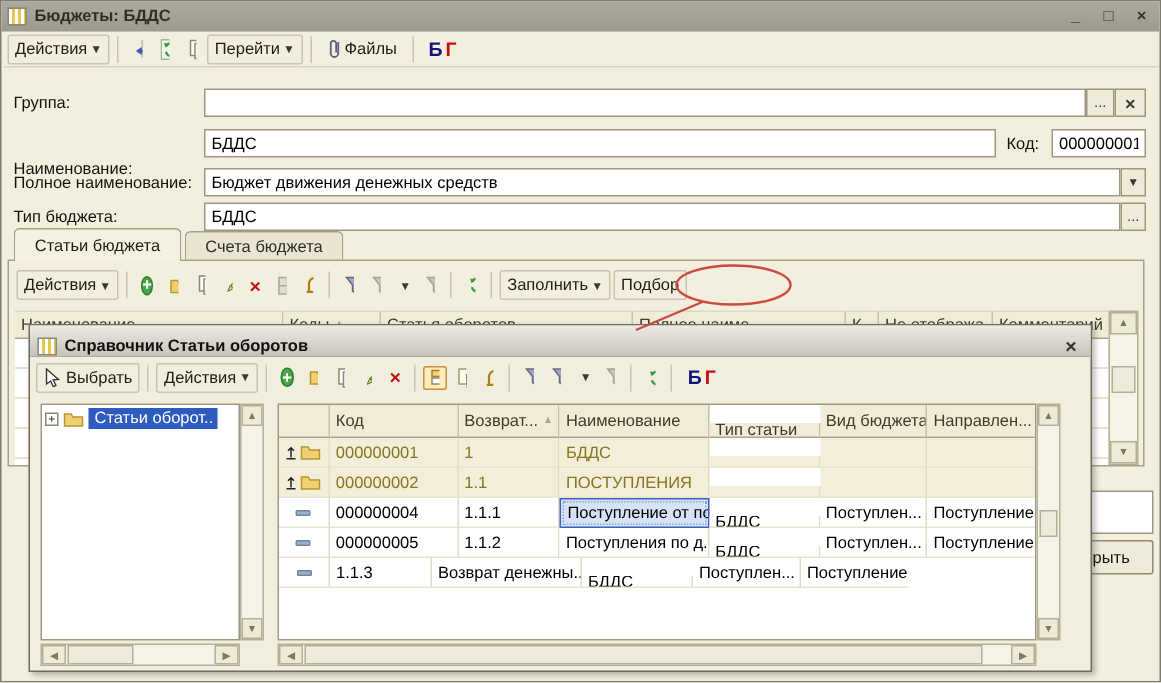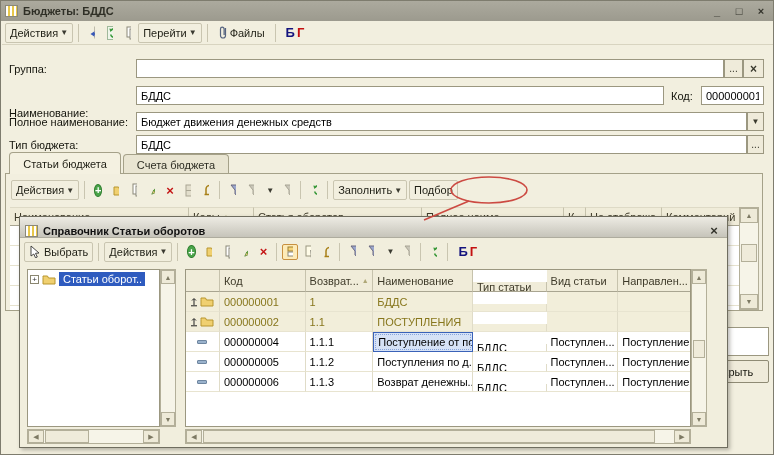--- a/index.html
+++ b/index.html
@@ -440,21 +440,21 @@
     <div id="dlg-table">
       <div class="dhdr">
         <span class="dhdr-cell w0"></span>
         <span class="dhdr-cell w1">Код</span>
         <span class="dhdr-cell w2">
             <span>Возврат...</span>
             <span class="sort-mark">▲</span>
           </span>
         <span class="dhdr-cell w3">Наименование</span>
         <span class="dhdr-cell w4">Тип статьи</span>
-        <span class="dhdr-cell w5">Вид статьи</span>
+        <span class="dhdr-cell w5">Вид бюджета</span>
         <span class="dhdr-cell w6" style="border-right:none">Направлен...</span>
       </div>
       <div>
           <div class="drow group">
             <span class="dcell w0 c0">
               <svg width="8" height="11">
                 <path d="M4,9 V3 M2,4.5 L4,2.5 L6,4.5" stroke="#222" fill="none" stroke-width="1"></path>
                 <path d="M1,9.8 H7" stroke="#222" stroke-width="1"></path>
               </svg>
               <svg width="14" height="11">
@@ -504,21 +504,20 @@
             <span class="dcell w2">1.1.2</span>
             <span class="dcell w3">Поступления по д...</span>
             <span class="dcell w4">БДДС</span>
             <span class="dcell w5">Поступлен...</span>
             <span class="dcell w6" style="border-right: none;">Поступление</span>
           </div>
           <div class="drow item">
             <span class="dcell w0 c0">
               <span class="dash"></span>
             </span>
-            <span class="dcell w1">000000006</span>
             <span class="dcell w2">1.1.3</span>
             <span class="dcell w3">Возврат денежны...</span>
             <span class="dcell w4">БДДС</span>
             <span class="dcell w5">Поступлен...</span>
             <span class="dcell w6" style="border-right: none;">Поступление</span>
           </div>
         </div>
     </div>
     <div class="vscroll" style="left:671px; top:52px; width:16px; height:158px;">
       <span class="sb-btn" style="position:absolute; top:0; height:14px;">▲</span>

